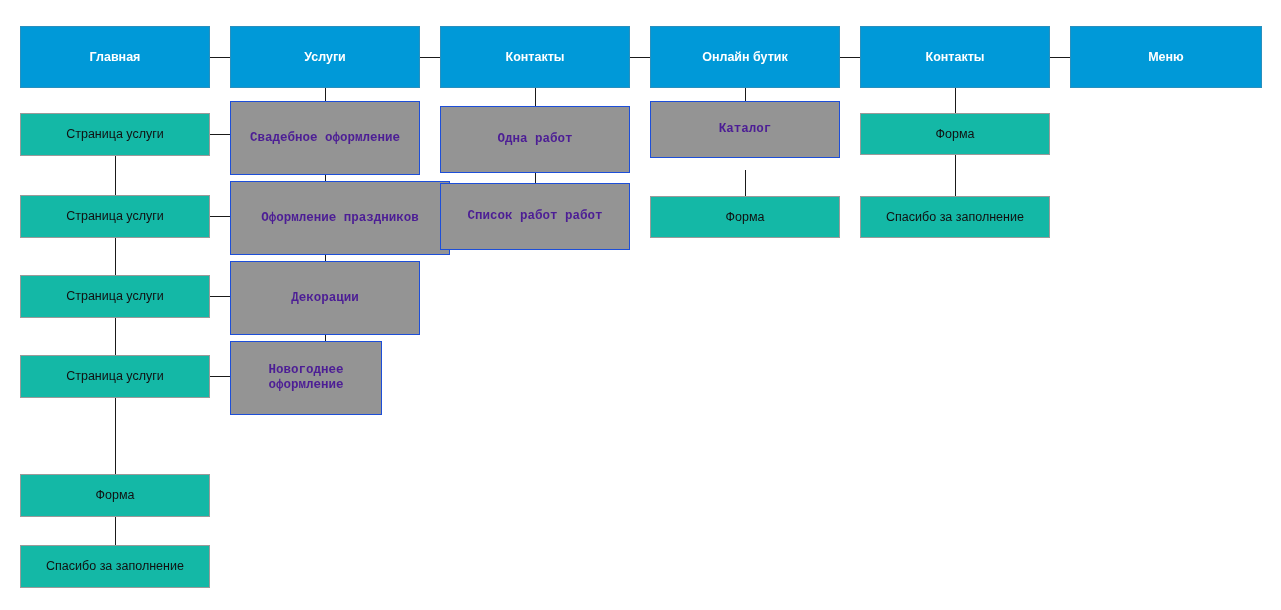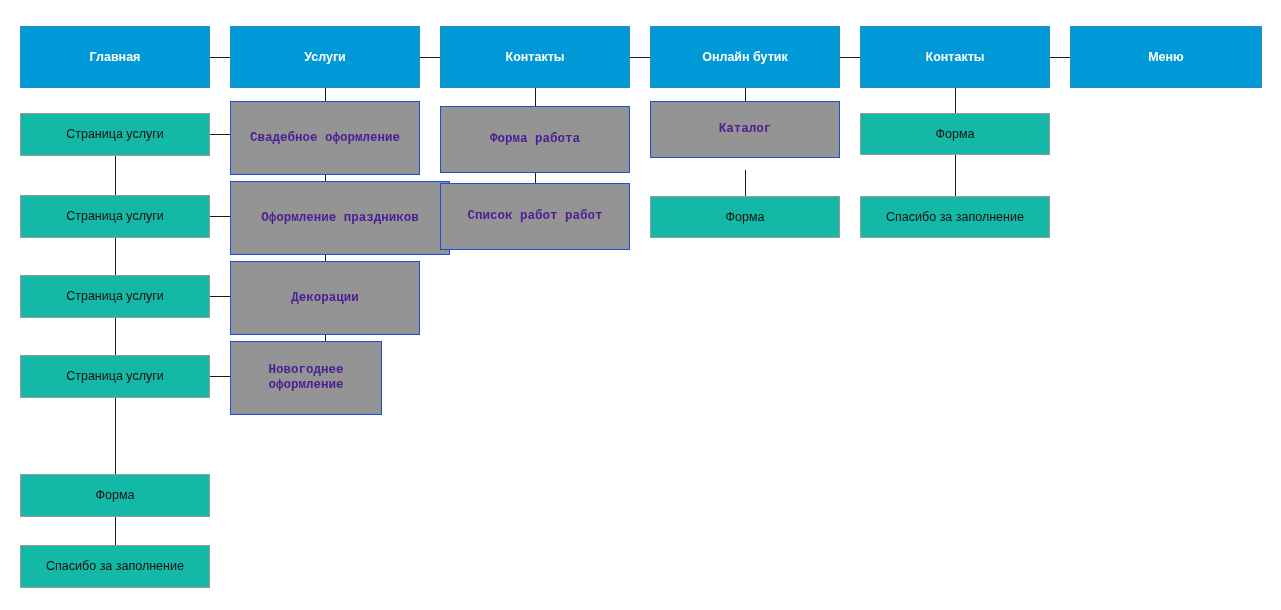--- a/index.html
+++ b/index.html
@@ -124,21 +124,21 @@
     <span>Новогоднее оформление</span>
   </div>
 
   <div class="node blue" style="left:440px; top:26px; width:190px; height:62px;">
     <span>Контакты</span>
   </div>
   <div class="conn v" style="left:535px; top:88px; height:18px;"></div>
   <div class="conn v" style="left:535px; top:173px; height:10px;"></div>
 
   <div class="node dark" style="left:440px; top:106px; width:190px; height:67px;">
-    <span>Форма работа</span>
+    <span>Одна работ</span>
   </div>
   <div class="node dark" style="left:440px; top:183px; width:190px; height:67px;">
     <span>Список работ работ</span>
   </div>
 
   <div class="node blue" style="left:650px; top:26px; width:190px; height:62px;">
     <span>Онлайн бутик</span>
   </div>
   <div class="conn v" style="left:745px; top:88px; height:13px;"></div>
   <div class="conn v" style="left:745px; top:170px; height:26px;"></div>

